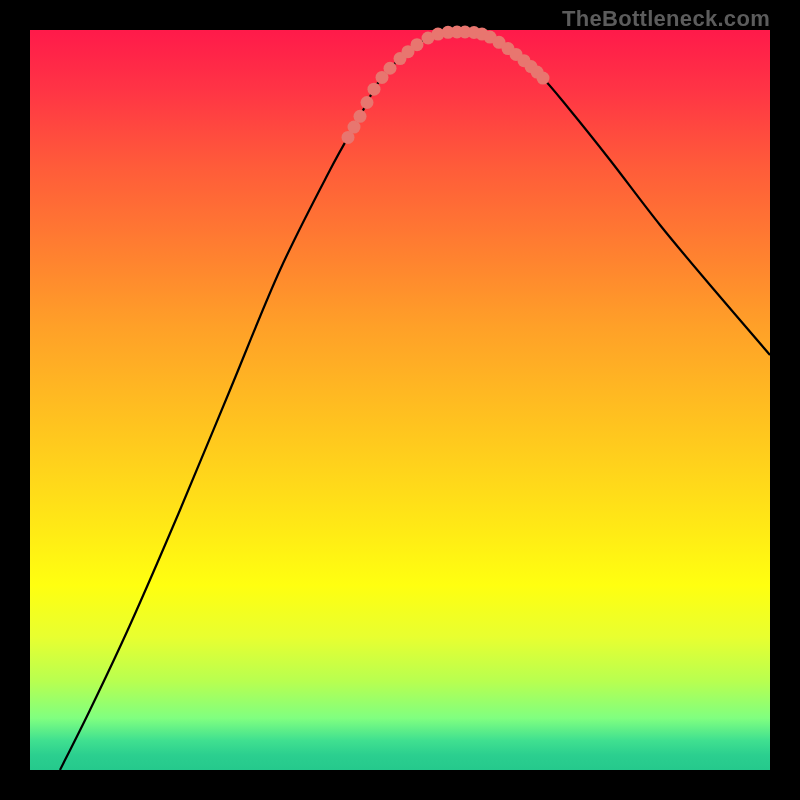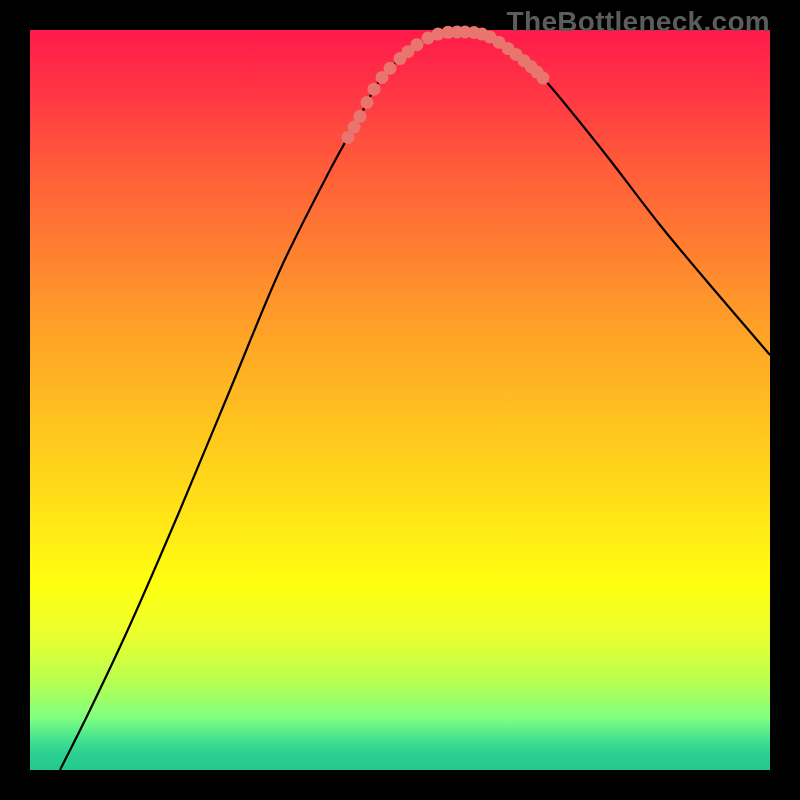--- a/index.html
+++ b/index.html
@@ -33,21 +33,21 @@
       #40e090 96%,
       #2bcf8f 98%,
       #25c98c 100%
     );
   }
   .attribution {
     position: absolute;
     top: 6px;
     right: 30px;
     color: #5c5c5c;
-    font-size: 28px;
+    font-size: 22px;
     font-weight: 600;
     letter-spacing: 0.3px;
   }
   svg.curve {
     position: absolute;
     left: 0;
     top: 0;
     width: 740px;
     height: 740px;
     overflow: visible;

